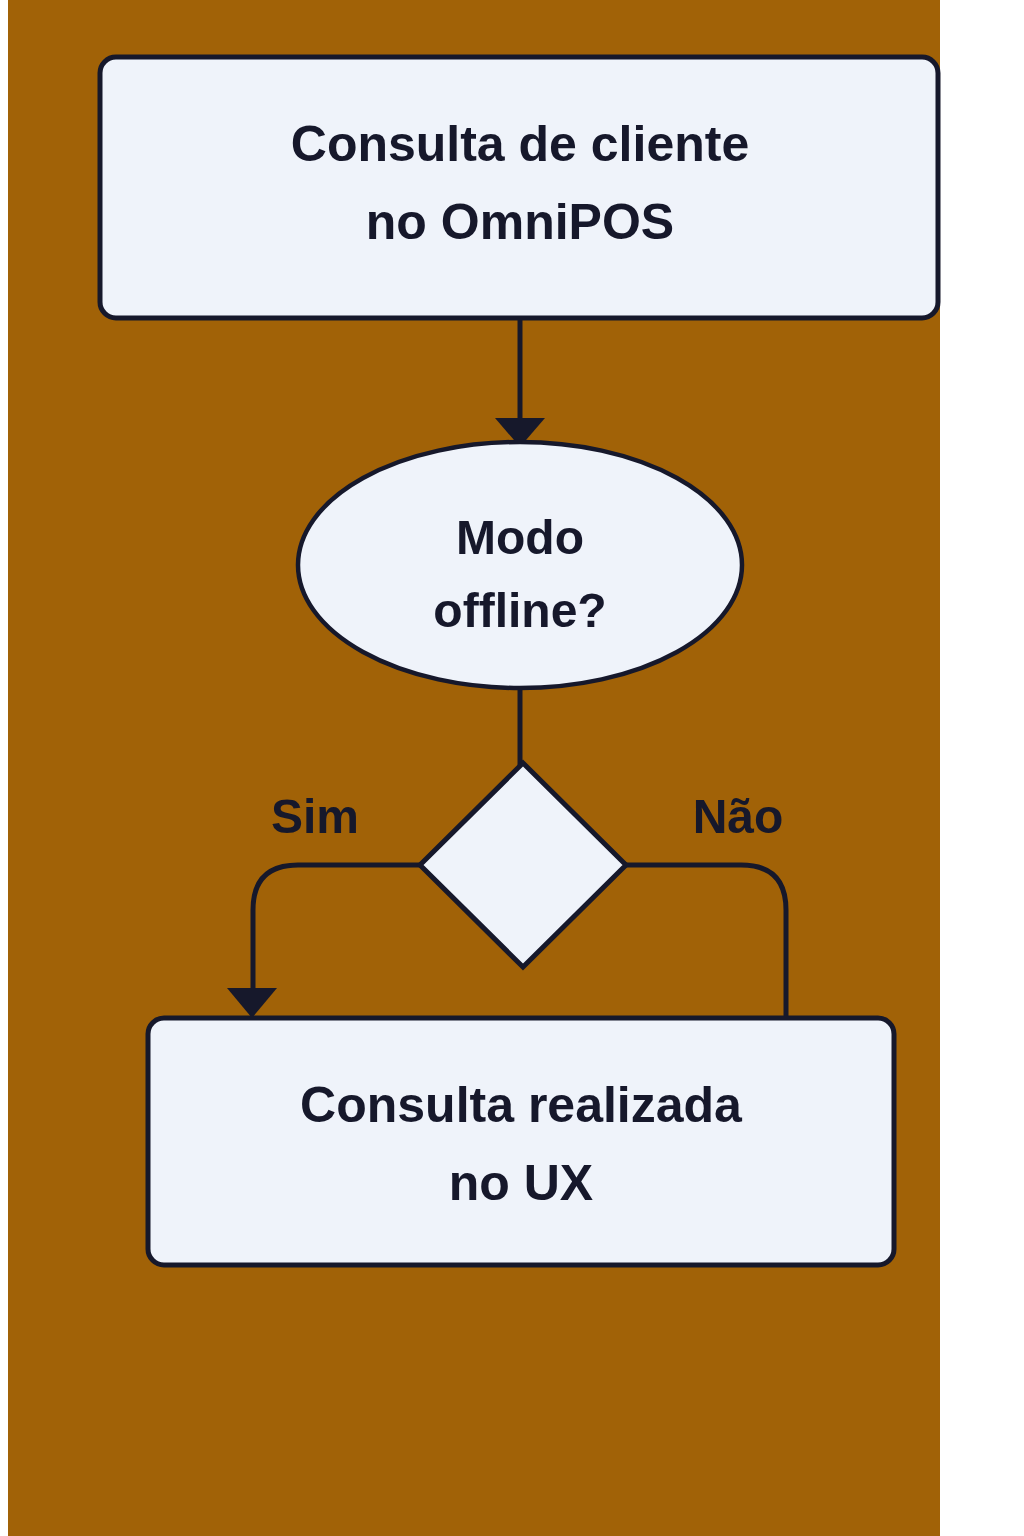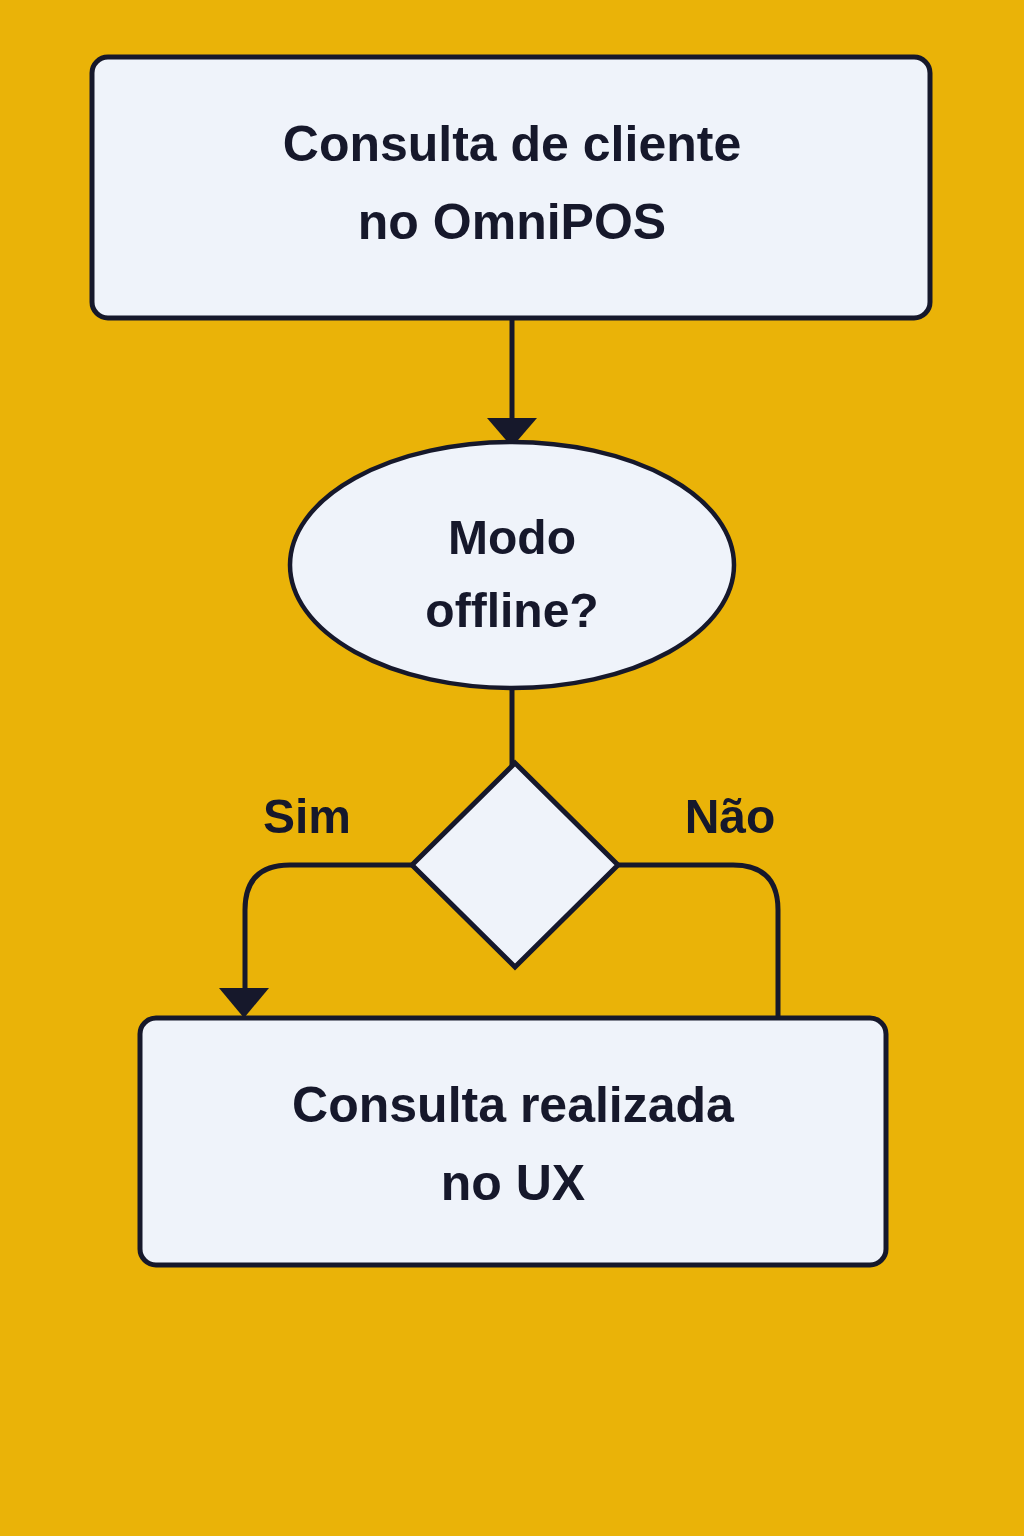--- a/index.html
+++ b/index.html
@@ -8,23 +8,24 @@
     background: #ffffff;
   }
   body {
     width: 1024px;
     height: 1536px;
     overflow: hidden;
     font-family: "Liberation Sans", sans-serif;
   }
   #flowchart-canvas {
     position: relative;
-    width: 1024px;
+    width: 932px;
     height: 1536px;
-    background: #eab308;
+    background: #a16207;
+    margin-left: 8px;
   }
   svg.diagram-layer {
     position: absolute;
     top: 0;
     left: 0;
     width: 1024px;
     height: 1536px;
   }
   .node-shape {
     fill: #eff3fa;

